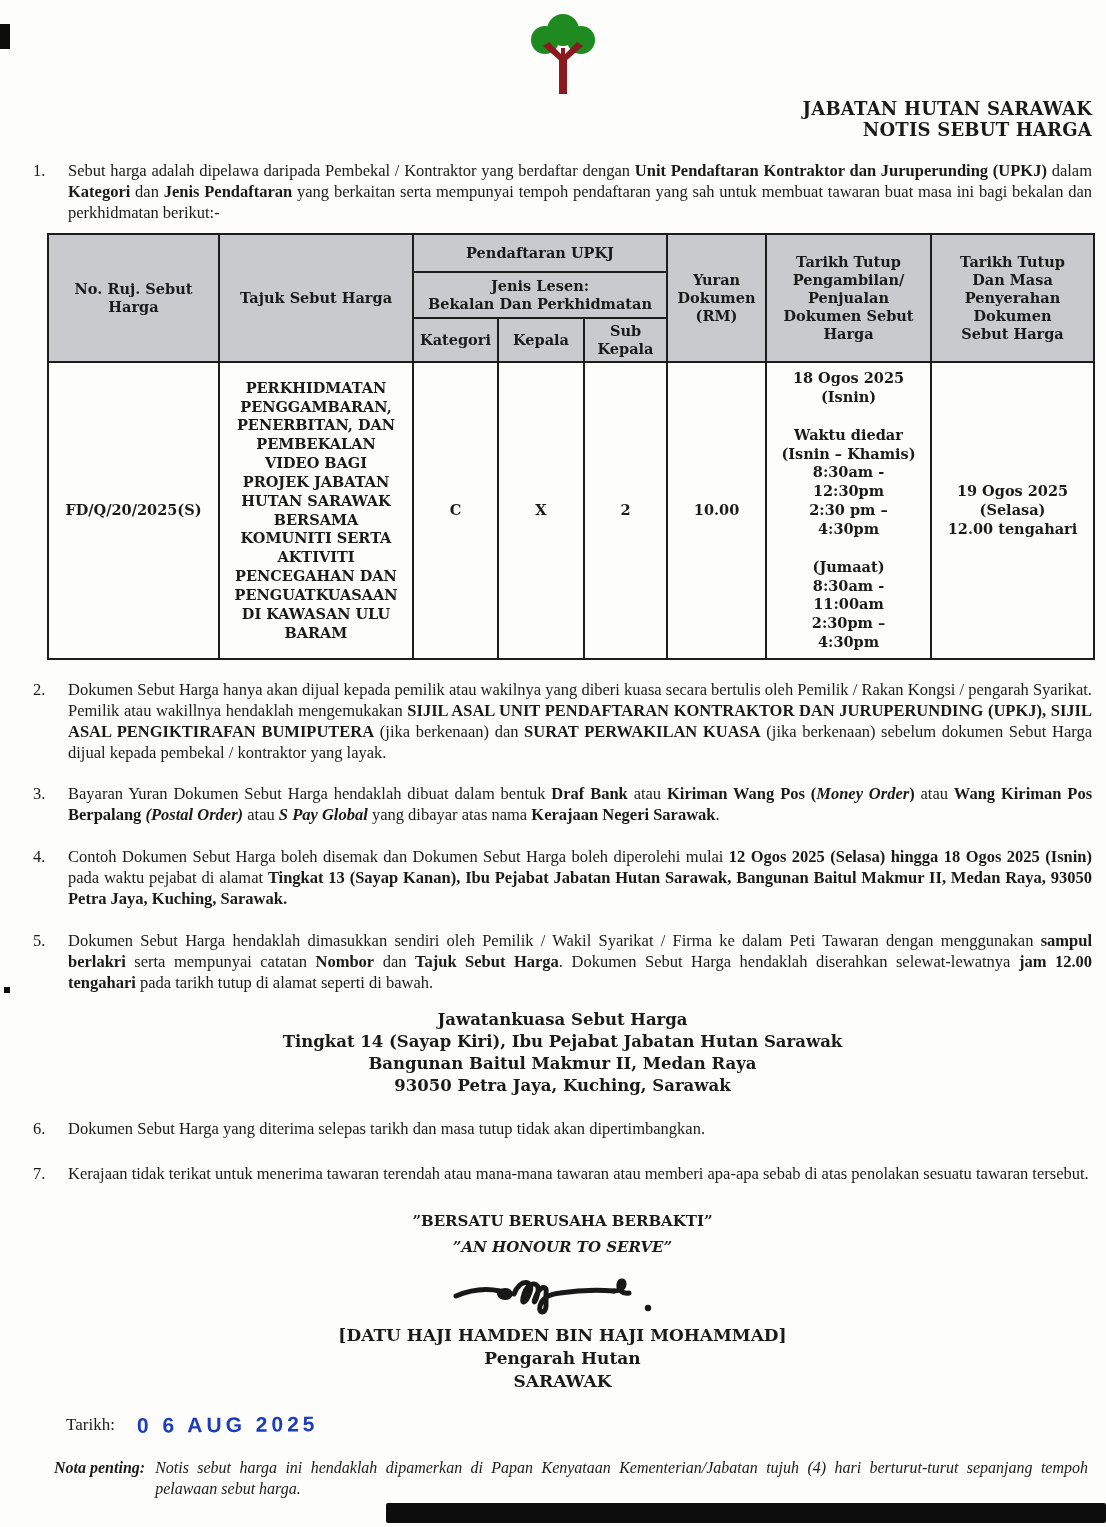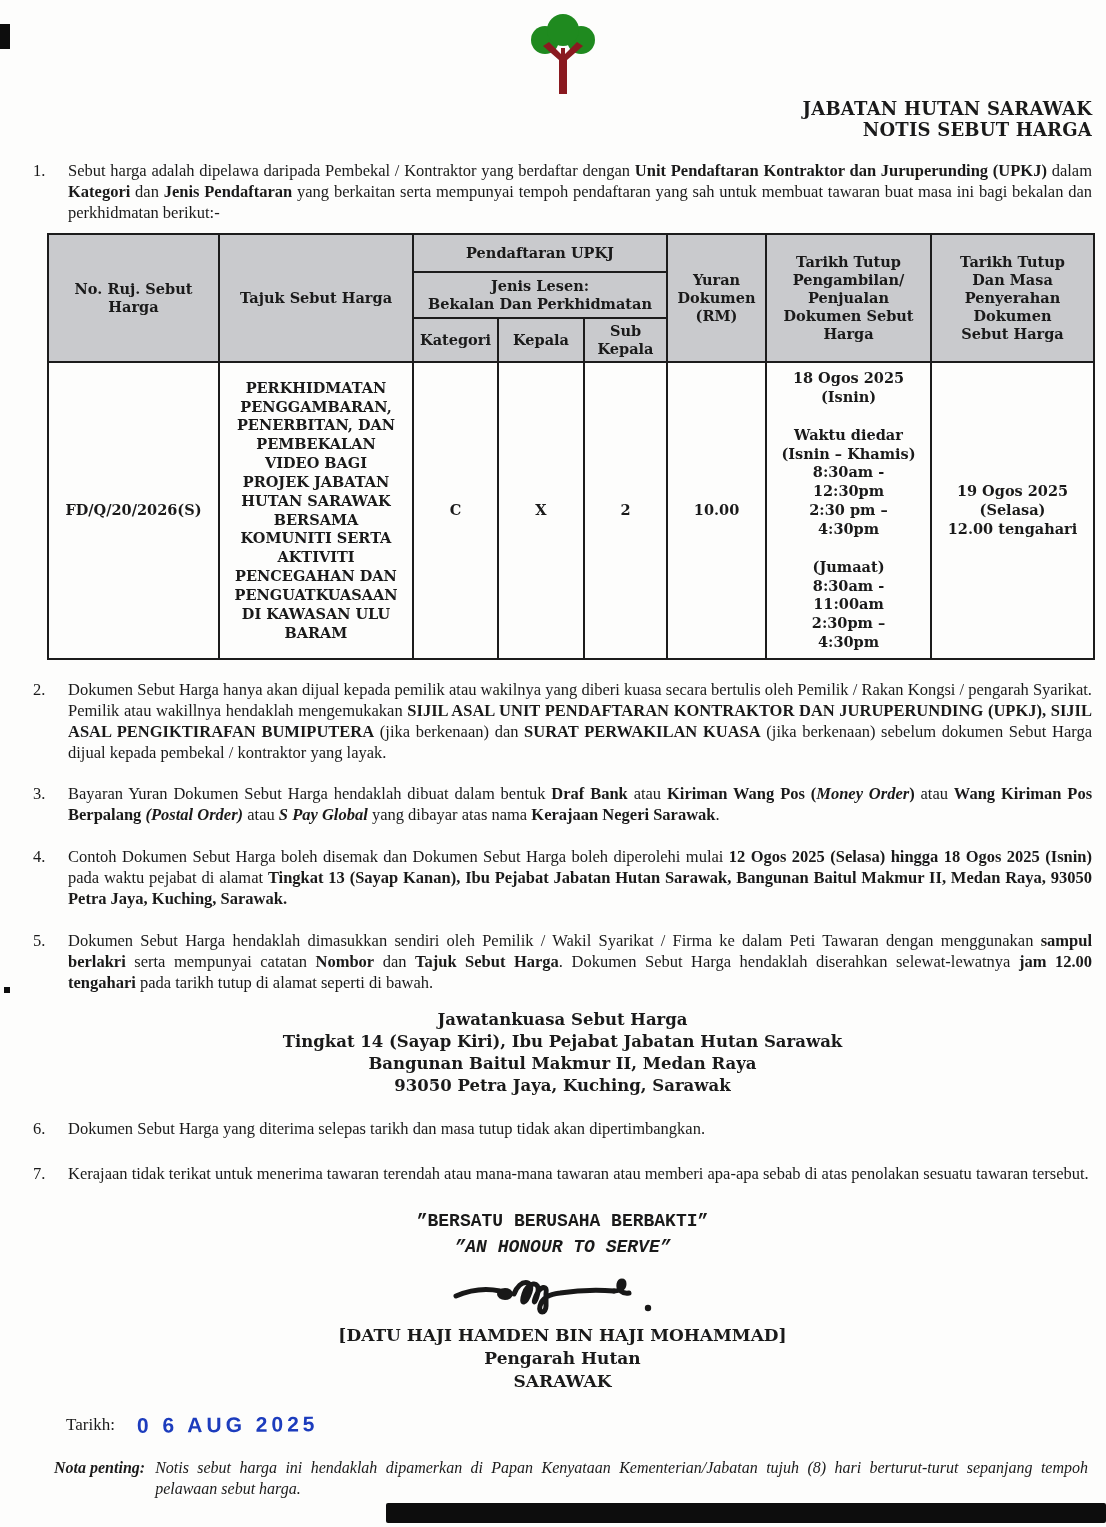--- a/index.html
+++ b/index.html
@@ -30,21 +30,21 @@
   table.quote td { font-size:14.5px; line-height:1.3; padding:6px 5px; white-space:pre-line; background:#fdfdfc; }
   col.c-ruj{width:171px} col.c-tajuk{width:194px} col.c-kat{width:85px} col.c-kep{width:86px}
   col.c-sub{width:83px} col.c-yur{width:99px} col.c-tj{width:165px} col.c-ts{width:163px}
   tr.hr1 th{height:38px} tr.hr2 th{height:46px} tr.hr3 th{height:38px}
   td.cell-tajuk, td.cell-jual { white-space:pre-line; }
   tr.body-row td { height:294px; }
 
   
   .center-block { text-align:center; font-weight:bold; font-family:"DejaVu Serif", serif; }
   .address { margin-top:16px; font-size:16.5px; line-height:22px; }
-  .motto { margin-top:24px; font-size:18px; line-height:26px;font-family:Liberation Mono, monospace; }
+  .motto { margin-top:24px; font-size:15px; line-height:26px; }
   .motto .line2 { font-style:italic; }
   .sig-wrap { text-align:center; margin-top:4px; }
   .sig-name { font-size:17px; line-height:23px; }
 
   
   .date-row { margin:22px 0 0 33px; font-size:17px; display:flex; align-items:flex-start; }
   .date-label { font-family:"Liberation Serif", serif; }
   .date-stamp { color:#1c3cbd; font-family:"Liberation Sans", sans-serif; font-weight:bold;
     font-size:21px; letter-spacing:4px; margin-left:22px; margin-top:-2px; transform:rotate(-.5deg); }
   .note { display:flex; margin-top:20px; font-size:16px; line-height:21px; font-style:italic; }
@@ -119,21 +119,21 @@
         <th colspan="3">Jenis Lesen:
 Bekalan Dan Perkhidmatan</th>
       </tr>
       <tr class="hr3">
         <th>Kategori</th>
         <th>Kepala</th>
         <th>Sub
 Kepala</th>
       </tr>
       <tr class="body-row">
-        <td>FD/Q/20/2026(S)</td>
+        <td>FD/Q/20/2025(S)</td>
         <td class="cell-tajuk">PERKHIDMATAN
 PENGGAMBARAN,
 PENERBITAN, DAN
 PEMBEKALAN
 VIDEO BAGI
 PROJEK JABATAN
 HUTAN SARAWAK
 BERSAMA
 KOMUNITI SERTA
 AKTIVITI
@@ -220,17 +220,17 @@
       <div class="sig-name center-block">SARAWAK</div>
     </div>
 
     <div class="date-row">
       <span class="date-label">Tarikh:</span>
       <span class="date-stamp">0 6  AUG  2025</span>
     </div>
 
     <div class="note" style="margin-left:21px;">
       <span class="note-label">Nota penting:</span>
-      <span class="note-text">Notis sebut harga ini hendaklah dipamerkan di Papan Kenyataan Kementerian/Jabatan tujuh (8) hari berturut-turut sepanjang tempoh pelawaan sebut harga.</span>
+      <span class="note-text">Notis sebut harga ini hendaklah dipamerkan di Papan Kenyataan Kementerian/Jabatan tujuh (4) hari berturut-turut sepanjang tempoh pelawaan sebut harga.</span>
     </div>
 
   </div>
 </div>
 
 </body></html>

